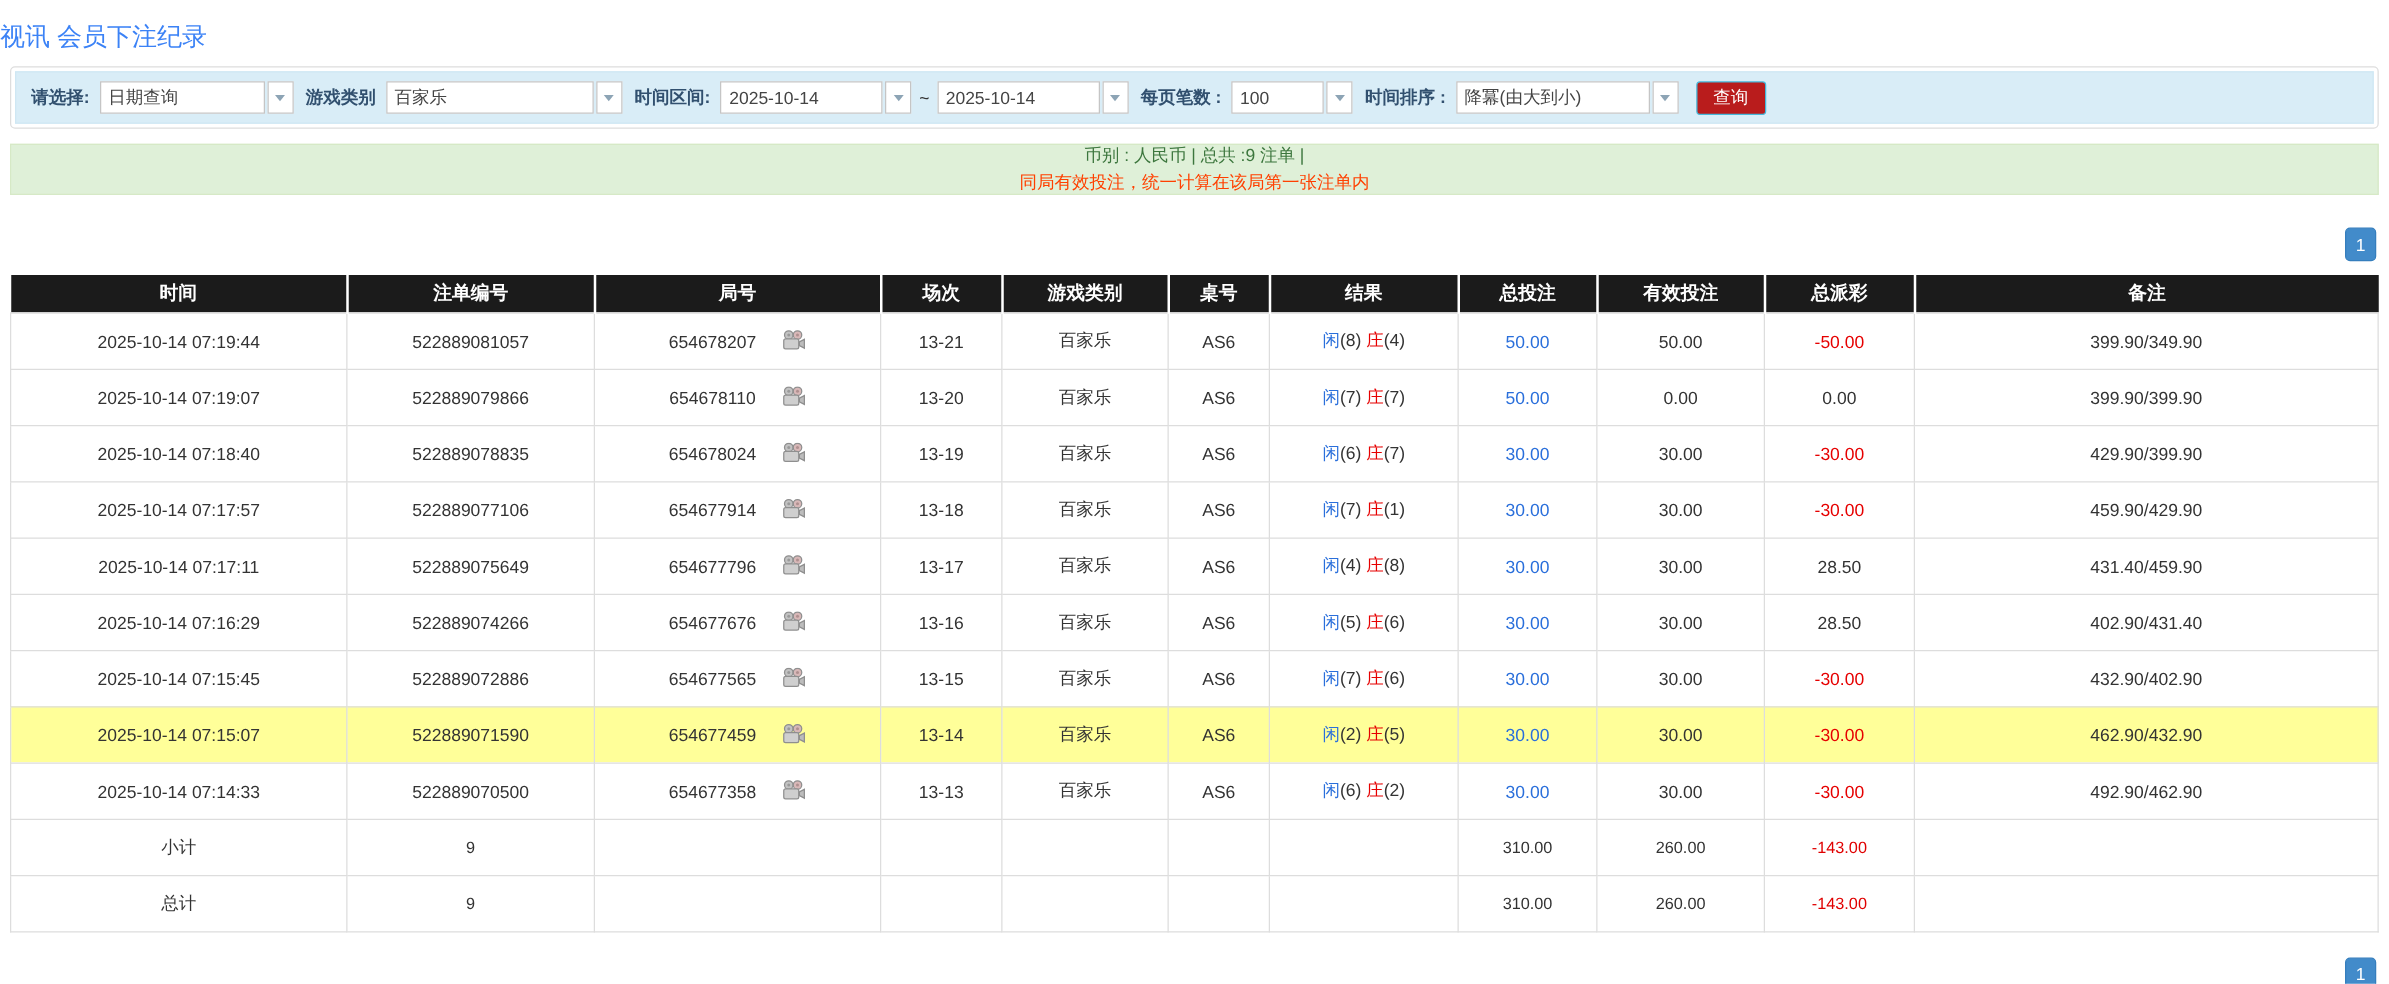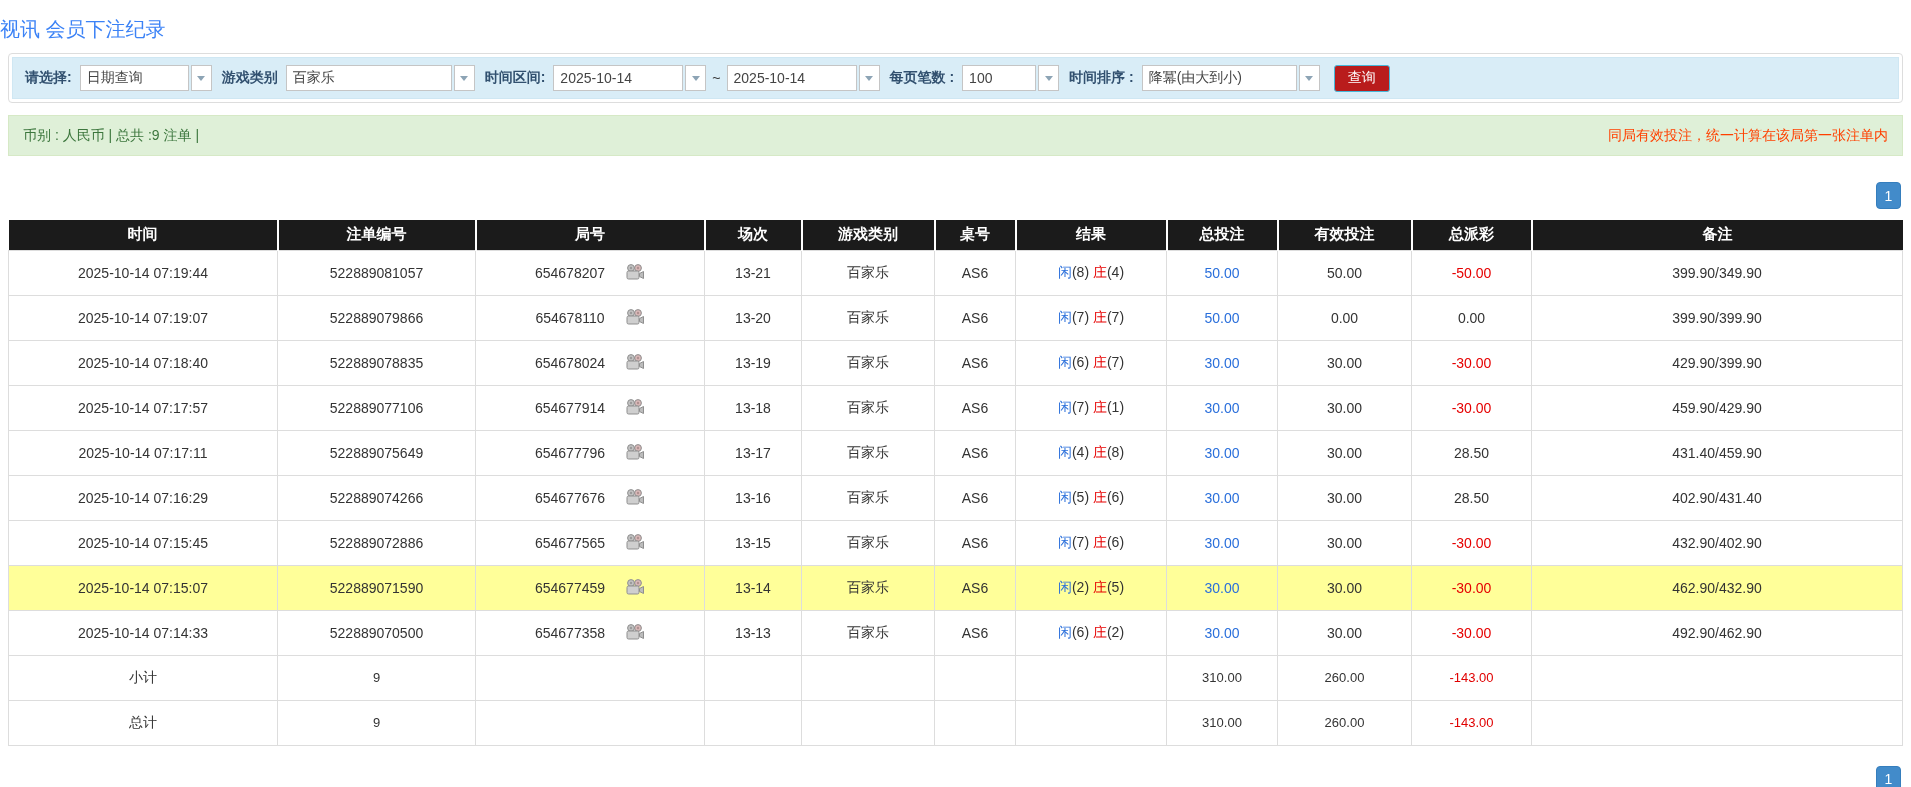--- a/index.html
+++ b/index.html
@@ -18,21 +18,21 @@
   .combo .arrow-btn { height:26px; width:21px; background:#fff; border:1px solid #c5c5c5; margin-left:2px;
     display:flex; align-items:center; justify-content:center; cursor:pointer; }
   .arrow-glyph { width:0; height:0; border-left:4px solid transparent; border-right:4px solid transparent;
     border-top:5px solid #8da4b5; }
   .tilde { font-size:14px; color:#333; margin:0 6px; }
   .btn-search { background:#b91c1c; border:1px solid #46b8da; color:#fff; font-size:14px;
     height:27px; padding:0 13px; border-radius:3px; margin-left:14px; cursor:pointer; }
 
   
   .summary-bar { margin:12px 8px 0 8px; background:#dff0d8; border:1px solid #d6e9c6; height:41px;
-    display:flex; align-items:center; justify-content:space-between; padding:0 14px; font-size:14px; }
+    display:flex; align-items:center; justify-content:space-between; padding:0 29px; font-size:14px;flex-direction:column; }
   .summary-left { color:#3c763d; }
   .summary-note { color:#ff4000; }
 
   
   .pager { display:flex; justify-content:flex-end; margin:26px 10px 0 8px; }
   .pager.bottom { margin-top:20px; }
   .page-btn { min-width:25px; height:27px; background:#428bca; border:1px solid #357ebd; border-radius:4px;
     color:#fff; font-size:14px; display:flex; align-items:center; justify-content:center; cursor:pointer; }
 
   
@@ -55,21 +55,21 @@
 </style>
 </head>
 <body>
 
 <h1 class="page-title">视讯 会员下注纪录</h1>
 
 <div class="filter-panel">
   <div class="filter-bar">
     <span class="f-label" style="margin-left:2px">请选择:</span>
     <span class="combo">
-      <span class="field" style="width:109px">日期查询</span>
+      <span class="field" style="width:132px">日期查询</span>
       <span class="arrow-btn">
           <span class="arrow-glyph"></span>
         </span>
     </span>
 
     <span class="f-label">游戏类别</span>
     <span class="combo">
       <span class="field" style="width:166px">百家乐</span>
       <span class="arrow-btn">
           <span class="arrow-glyph"></span>

